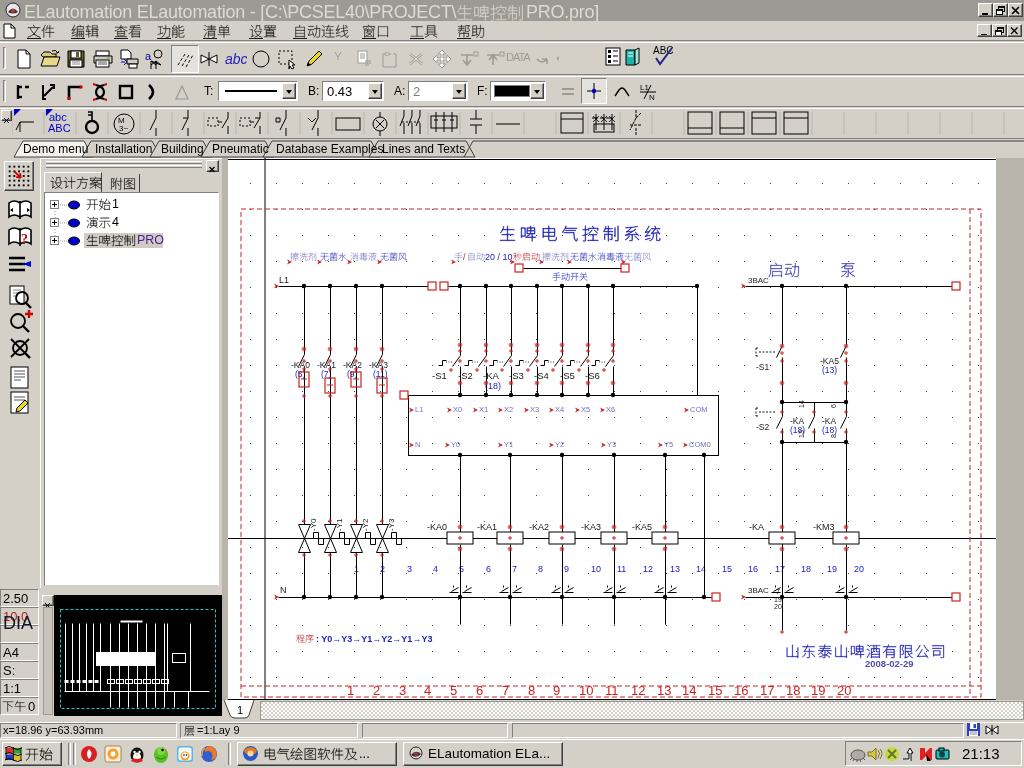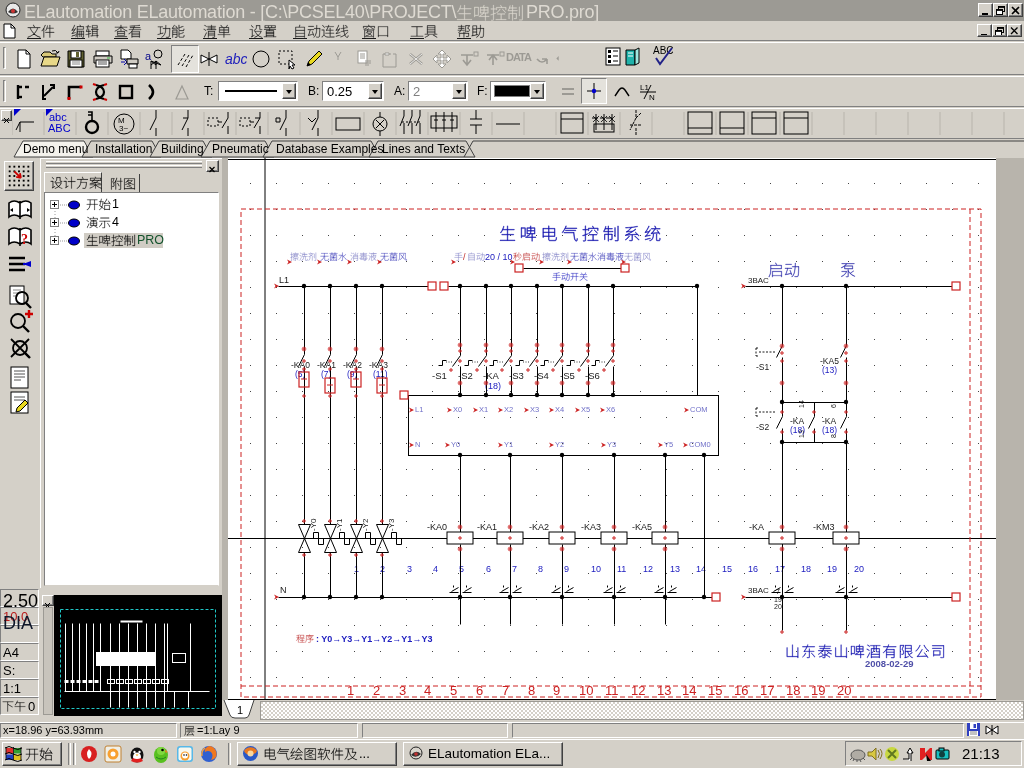--- a/index.html
+++ b/index.html
@@ -295,21 +295,21 @@
     <path d="M12 3 l4 4 h-3 v4 h4 v-3 l4 4 l-4 4 v-3 h-4 v4 h3 l-4 4 l-4 -4 h3 v-4 h-4 v3 l-4 -4 l4 -4 v3 h4 v-4 h-3 z" fill="#fff" stroke="#9c9a94"></path>
   </svg>
 <svg class="abs" style="left:456px;top:47px" width="24" height="24" viewBox="0 0 24 24">
     <path d="M5 8 h12 M11 8 v10 m-4 -5 l4 5 l4 -5" stroke="#9c9a94" fill="none" stroke-width="1.6"></path>
     <rect x="18" y="5" width="4" height="4" fill="none" stroke="#9c9a94"></rect>
   </svg>
 <svg class="abs" style="left:482px;top:47px" width="24" height="24" viewBox="0 0 24 24">
     <path d="M5 8 h12 M11 18 v-10 m-4 5 l4 -5 l4 5" stroke="#9c9a94" fill="none" stroke-width="1.6"></path>
     <rect x="18" y="5" width="4" height="4" fill="none" stroke="#9c9a94"></rect>
   </svg>
-<div class="abs" style="left:506px;top:51px;font-size:11px;font-weight:bold;color:#9c9a94;letter-spacing:-1px">DATA</div>
+<div class="abs" style="left:506px;top:51px;font-size:11px;font-weight:normal;color:#9c9a94;letter-spacing:-1px">DATA</div>
 <svg class="abs" style="left:530px;top:47px" width="24" height="24" viewBox="0 0 24 24">
     <path d="M7 10 q5 -6 10 0 m-10 0 l0 -5 m0 5 l5 0" stroke="#9c9a94" fill="none" stroke-width="1.6" transform="rotate(180 12 11)"></path>
   </svg>
 <svg class="abs" style="left:554px;top:47px" width="14" height="24" viewBox="0 0 24 24">
     <path d="M4 11 l4 -4 v8 z" fill="#9c9a94"></path>
   </svg>
 <svg class="abs" style="left:602px;top:45px" width="24" height="24" viewBox="0 0 24 24">
     <rect x="4" y="3" width="14" height="17" fill="#fff" stroke="#000"></rect>
     <rect x="6" y="5" width="3" height="3" fill="#000"></rect>
     <path d="M11 6 h5" stroke="#000"></path>
@@ -359,21 +359,21 @@
 <div class="abs sunk" style="left:218px;top:81px;width:80px;height:20px;background:#fff">
     <svg width="60" height="18" style="position:absolute;left:2px;top:0">
       <path d="M4 9 h52" stroke="#000" stroke-width="2"></path>
     </svg>
     <div class="abs raised btnface" style="right:1px;top:1px;width:14px;height:16px"><svg width="12" height="14">
         <path d="M3 6 l3 4 l3 -4 z" fill="#000"></path>
       </svg></div>
   </div>
 <div class="abs" style="left:308px;top:84px;font-size:12px;color:#000">B:</div>
 <div class="abs sunk" style="left:322px;top:81px;width:62px;height:20px;background:#fff">
-    <div class="abs" style="left:4px;top:2px;font-size:13px">0.25</div>
+    <div class="abs" style="left:4px;top:2px;font-size:13px">0.43</div>
     <div class="abs raised btnface" style="right:1px;top:1px;width:14px;height:16px"><svg width="12" height="14">
         <path d="M3 6 l3 4 l3 -4 z" fill="#000"></path>
       </svg></div>
   </div>
 <div class="abs" style="left:394px;top:84px;font-size:12px;color:#000">A:</div>
 <div class="abs sunk" style="left:408px;top:81px;width:60px;height:20px;background:#fff">
     <div class="abs" style="left:4px;top:2px;font-size:13px;color:#808080">2</div>
     <div class="abs raised btnface" style="right:1px;top:1px;width:14px;height:16px"><svg width="12" height="14">
         <path d="M3 6 l3 4 l3 -4 z" fill="#000"></path>
       </svg></div>
@@ -683,23 +683,23 @@
   </svg>
 <div class="abs" style="left:84px;top:233px;width:79px;height:15px;background:#d0ccc4"></div>
 <svg style="position:absolute;left:86px;top:234px" width="52" height="16">
     <g fill="#000" stroke="#000" stroke-width="18" transform="translate(0,11.1875) scale(0.0125)">
       <use href="#h751f" x="0"></use>
       <use href="#h5564" x="1000"></use>
       <use href="#h63a7" x="2000"></use>
       <use href="#h5236" x="3000"></use>
     </g>
   </svg>
-<div class="abs" style="left:137px;top:233px;font-size:12.5px;color:#14532d">PRO</div>
+<div class="abs" style="left:137px;top:233px;font-size:12.5px;color:#4c1d95">PRO</div>
 <div class="abs sunk" style="left:0px;top:589px;width:39px;height:18px;background:#d4d0c8"></div>
-<div class="abs" style="left:3px;top:591px;font-size:18px;color:#000">2.50</div>
+<div class="abs" style="left:3px;top:591px;font-size:13px;color:#000">2.50</div>
 <div class="abs sunk" style="left:0px;top:607px;width:39px;height:18px;background:#d4d0c8"></div>
 <div class="abs" style="left:3px;top:609px;font-size:13px;color:#b91c1c">10.0</div>
 <div class="abs sunk" style="left:0px;top:625px;width:39px;height:18px;background:#d4d0c8"></div>
 <div class="abs" style="left:3px;top:613px;font-size:18px;color:#0f172a">DIA</div>
 <div class="abs sunk" style="left:0px;top:643px;width:39px;height:18px;background:#d4d0c8"></div>
 <div class="abs" style="left:3px;top:645px;font-size:13px;color:#000">A4</div>
 <div class="abs sunk" style="left:0px;top:661px;width:39px;height:18px;background:#d4d0c8"></div>
 <div class="abs" style="left:3px;top:663px;font-size:13px;color:#000">S:</div>
 <div class="abs sunk" style="left:0px;top:679px;width:39px;height:18px;background:#d4d0c8"></div>
 <div class="abs" style="left:3px;top:681px;font-size:13px;color:#000">1:1</div>

